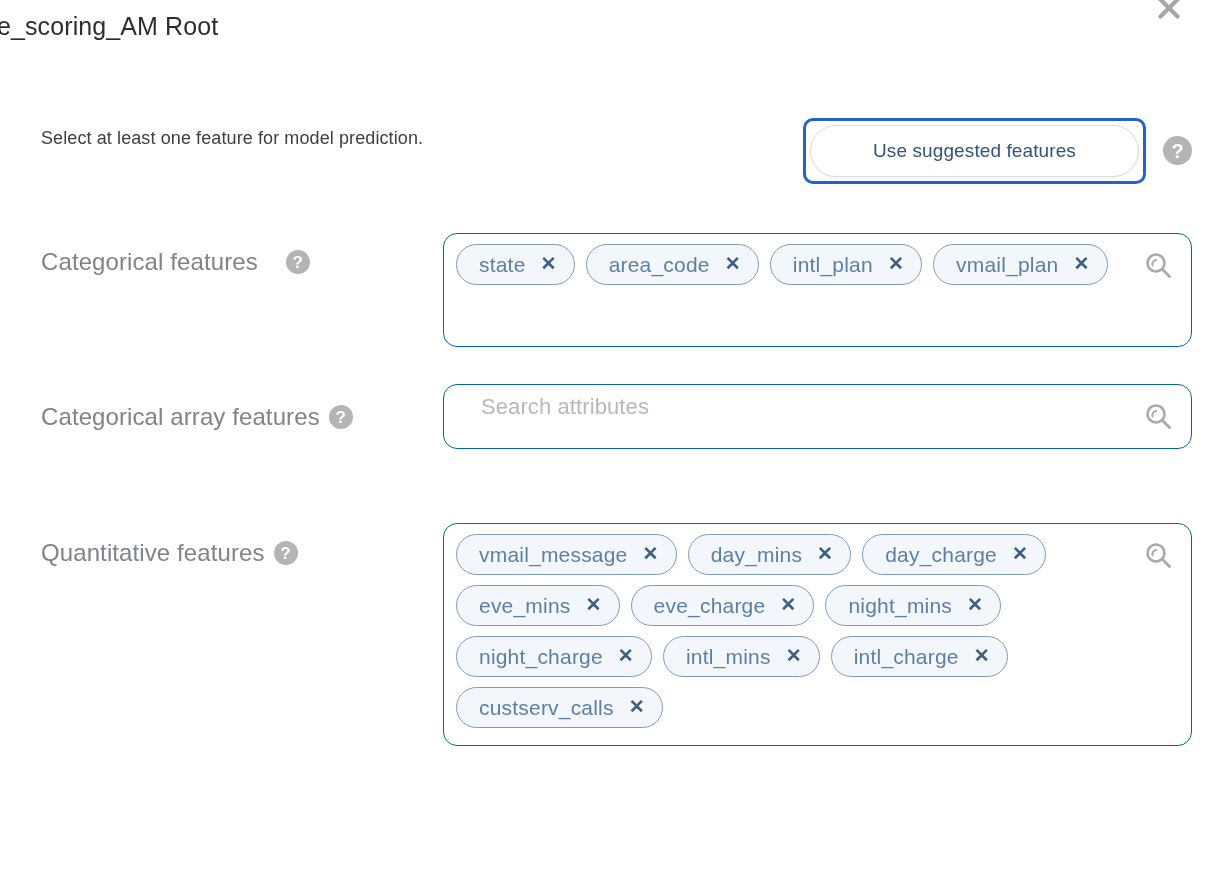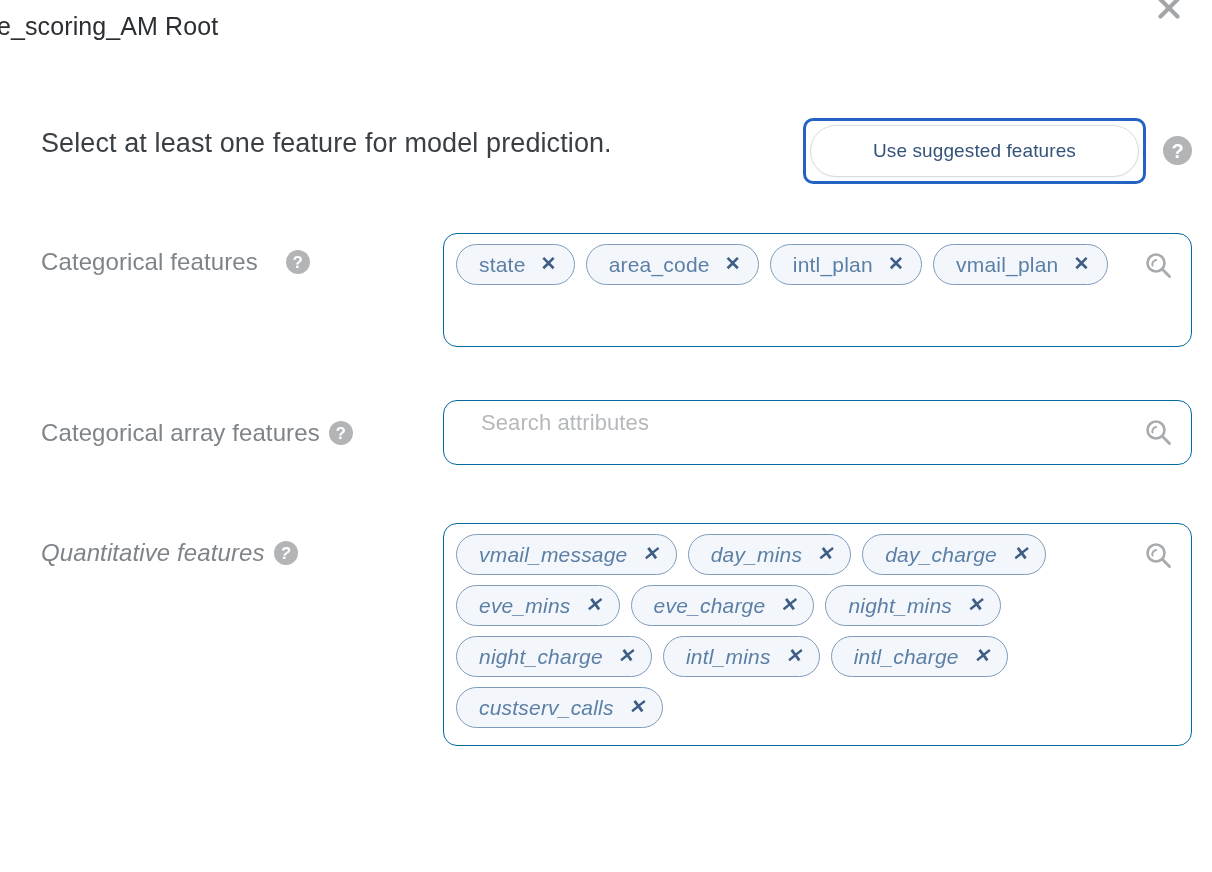--- a/index.html
+++ b/index.html
@@ -52,21 +52,21 @@
     position: absolute;
     left: 0;
     top: 110px;
     width: 1212px;
     height: 75px;
   }
   .instruction-text {
     position: absolute;
     left: 41px;
     top: 18px;
-    font-size: 27px;
+    font-size: 18px;
     font-weight: 400;
     color: #3a3f45;
     letter-spacing: 0.1px;
     white-space: nowrap;
     text-align: right;
   }
 
   .suggest-wrap {
     position: absolute;
     left: 803px;
@@ -261,40 +261,40 @@
     <div class="search-icon">
       <svg width="36" height="36" viewBox="0 0 36 36" aria-hidden="true">
         <circle cx="15" cy="15" r="8.5" fill="none" stroke="#a8abae" stroke-width="2.6"></circle>
         <path d="M11.5 17.5 a4.2 4.2 0 0 1 3.6 -5.4" fill="none" stroke="#a8abae" stroke-width="2" stroke-linecap="round"></path>
         <path d="M21.3 21.3 L28.5 28.5" stroke="#a8abae" stroke-width="2.9" stroke-linecap="round"></path>
       </svg>
     </div>
   </div>
 </div>
 
-<div class="field-row" style="top:400px;height:68px;">
+<div class="field-row" style="top:384px;height:68px;">
   <div class="field-label" style="top:19px;">
     <span>Categorical array features</span>
     <span class="help-badge sm">
       <span>?</span>
     </span>
   </div>
   <div class="field-box" style="top:0px;height:65px;padding-top:0;padding-bottom:0;">
     <div class="placeholder-text">Search attributes</div>
     <div class="search-icon">
       <svg width="36" height="36" viewBox="0 0 36 36" aria-hidden="true">
         <circle cx="15" cy="15" r="8.5" fill="none" stroke="#a8abae" stroke-width="2.6"></circle>
         <path d="M11.5 17.5 a4.2 4.2 0 0 1 3.6 -5.4" fill="none" stroke="#a8abae" stroke-width="2" stroke-linecap="round"></path>
         <path d="M21.3 21.3 L28.5 28.5" stroke="#a8abae" stroke-width="2.9" stroke-linecap="round"></path>
       </svg>
     </div>
   </div>
 </div>
 
-<div class="field-row" style="top:523px;height:225px;font-style:italic;">
+<div class="field-row" style="top:523px;height:225px;">
   <div class="field-label" style="top:16px;">
     <span>Quantitative features</span>
     <span class="help-badge sm">
       <span>?</span>
     </span>
   </div>
   <div class="field-box" style="top:0px;height:223px;">
     <div class="chips">
       <span class="chip">
         <span>vmail_message</span>

